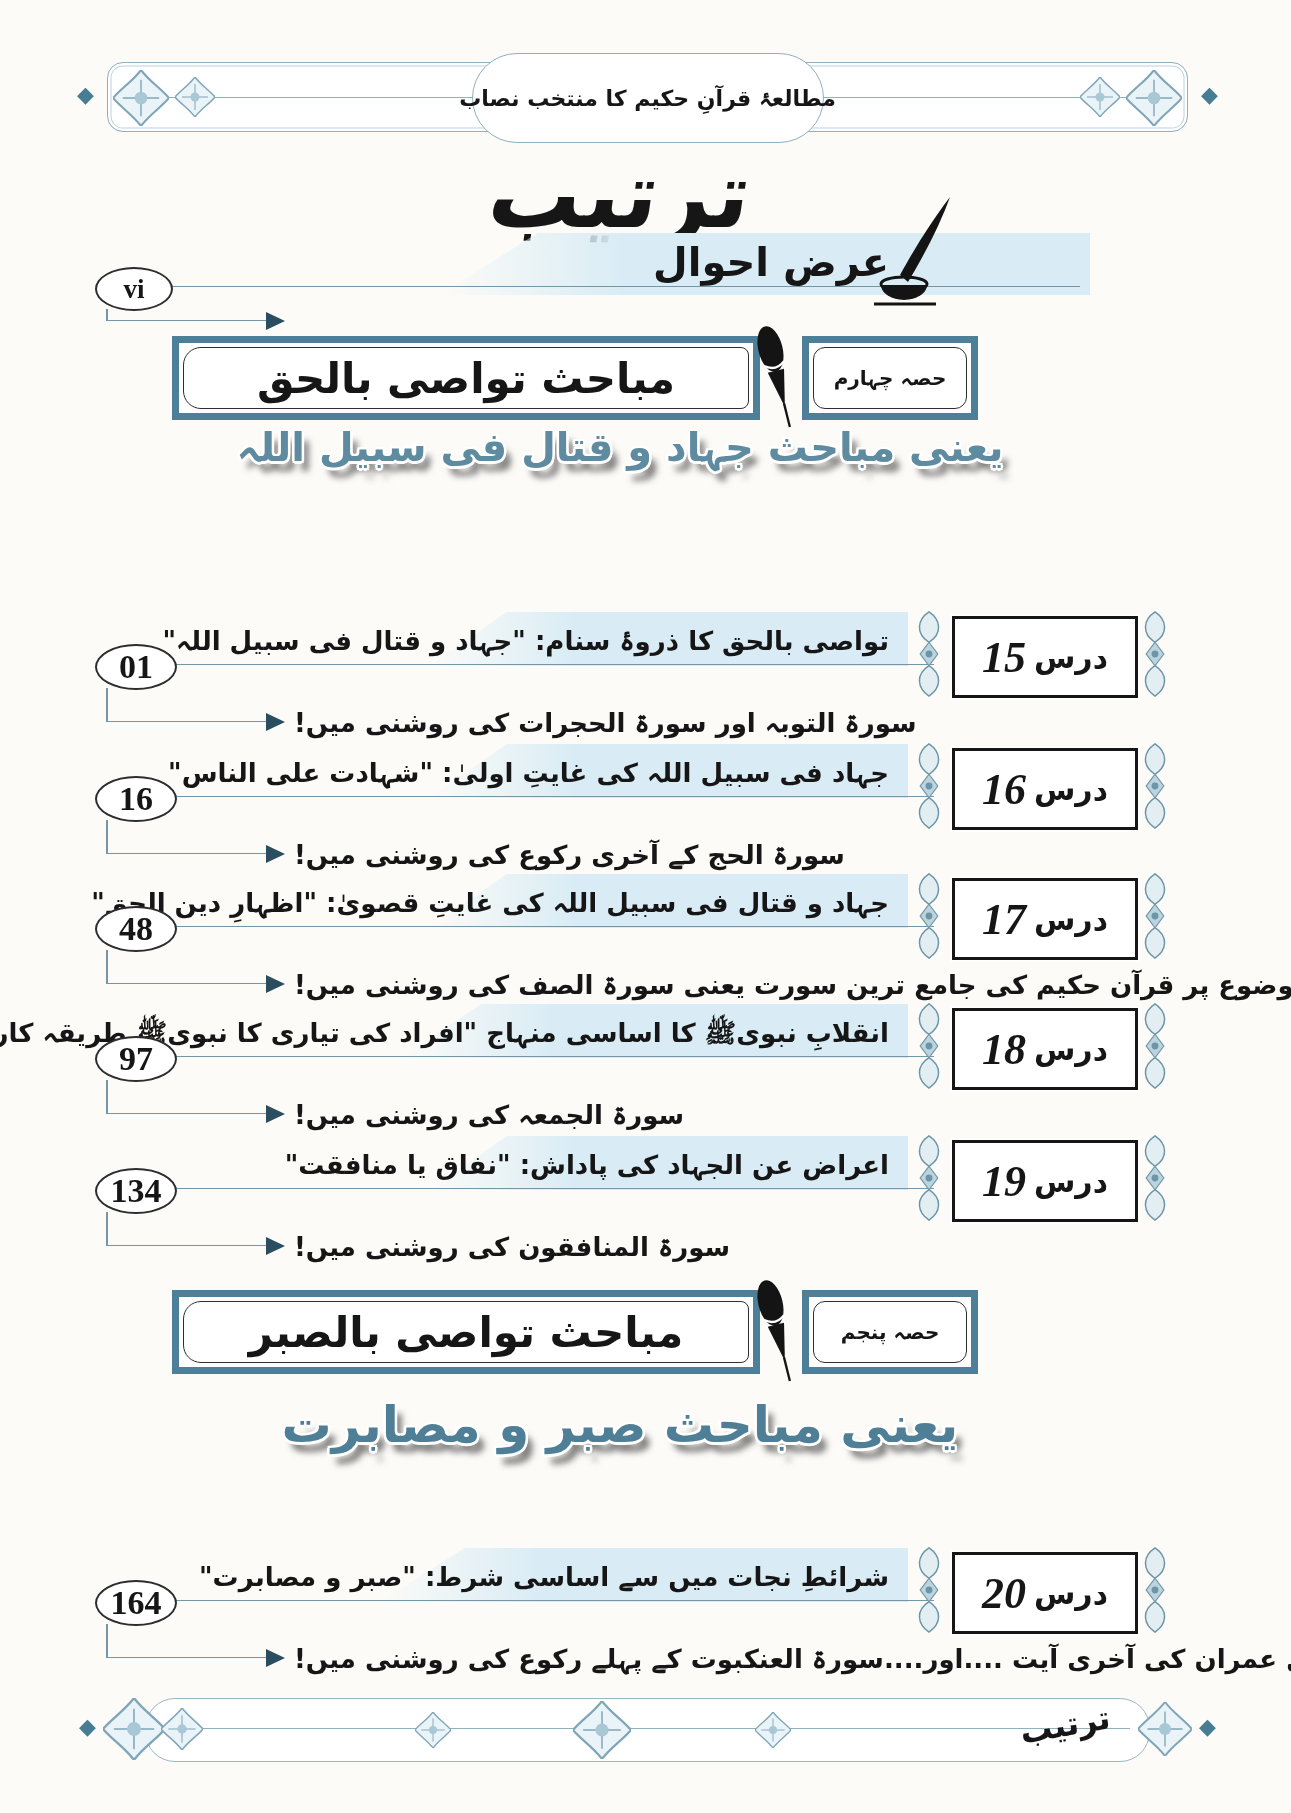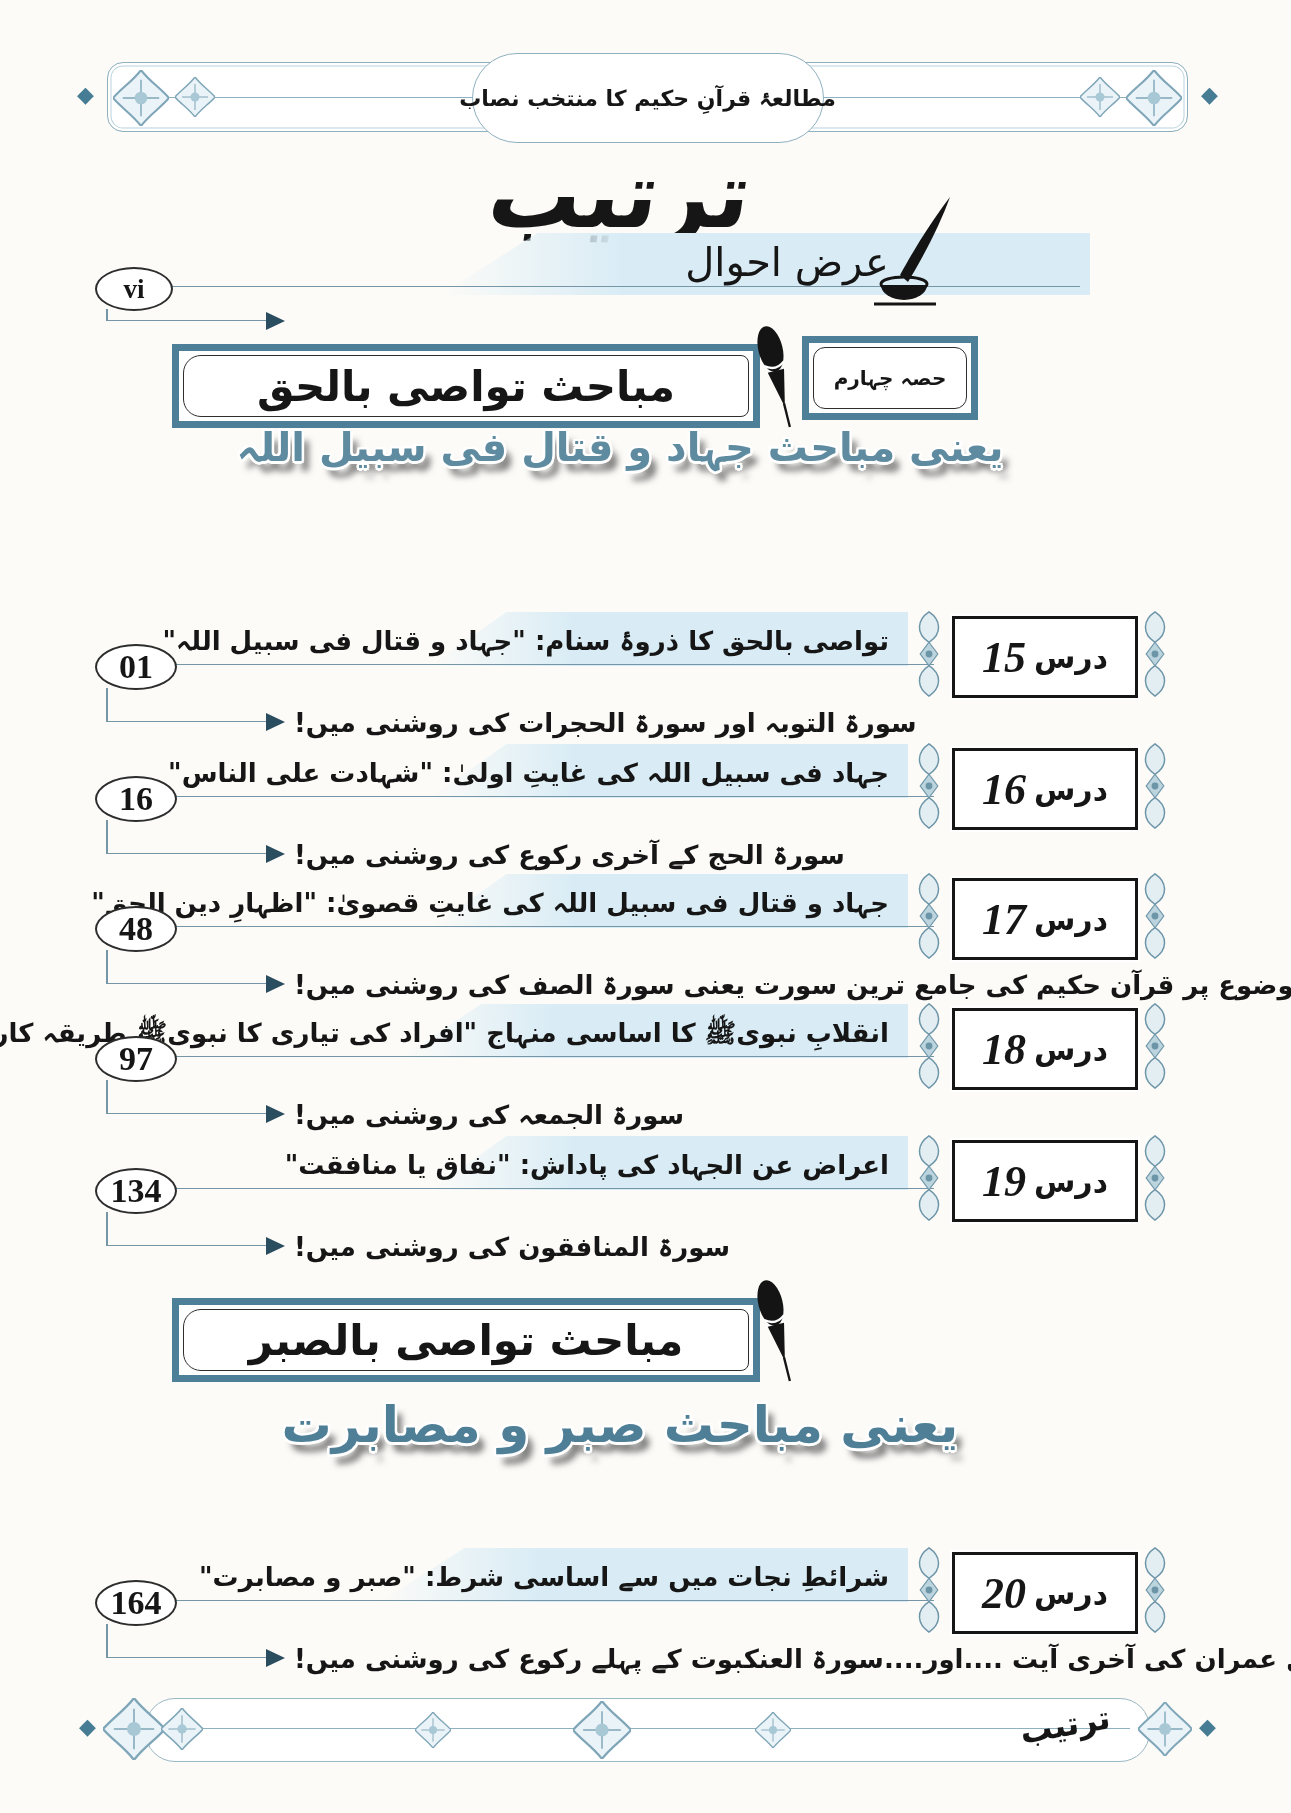--- a/index.html
+++ b/index.html
@@ -15,36 +15,36 @@
   .hb-title{font-size:22px;font-weight:800;white-space:nowrap;direction:rtl;}
   .diamond{color:#467c94;font-size:22px;line-height:22px;}
   .fleur-svg{position:absolute;z-index:2;}
 
   
   .page-title{left:0;top:142px;width:1240px;text-align:center;font-size:92px;font-weight:800;transform:skewX(-8deg);direction:rtl;}
 
   
   .front{left:0;top:225px;width:1291px;height:130px;}
   .fm-band{position:absolute;left:440px;top:8px;width:650px;height:62px;clip-path:polygon(15% 0,100% 0,100% 100%,0 100%);background:linear-gradient(to left,#d9ecf5 0%,#d9ecf5 72%,rgba(217,236,245,0) 100%);}
-  .fm-label{position:absolute;right:402px;top:14px;font-size:40px;font-weight:400;direction:rtl;z-index:2;white-space:nowrap;}
+  .fm-label{position:absolute;right:402px;top:14px;font-size:40px;font-weight:700;direction:rtl;z-index:2;white-space:nowrap;}
   .fm-quill{position:absolute;left:862px;top:-28px;width:100px;height:110px;z-index:3;}
   .oval{border:2.5px solid #2d2d2d;border-radius:50%;background:#fff;display:flex;align-items:center;justify-content:center;font-family:"Liberation Serif",serif;font-weight:700;z-index:2;}
   .fm-oval{position:absolute;left:95px;top:42px;width:74px;height:40px;font-size:27px;}
   .hline{border-top:1.6px solid #7596a6;height:0;}
   .vline{width:1.6px;background:#7596a6;}
   .fm-line{position:absolute;left:170px;top:61px;width:910px;}
   .fm-dropv{position:absolute;left:106px;top:84px;height:12px;}
   .fm-droph{position:absolute;left:106px;top:95px;width:162px;}
   .arrow-right{width:0;height:0;border-top:9px solid transparent;border-bottom:9px solid transparent;border-left:19px solid #2b4d60;}
   .fm-arrow{position:absolute;left:266px;top:87px;}
 
   
   .section-header{left:0;width:1291px;height:92px;}
   .sh-box{position:absolute;border:7px solid #4e7f99;background:#fff;}
-  .sh-main{left:172px;top:8px;width:574px;height:70px;}
+  .sh-main{left:172px;top:0;width:574px;height:70px;}
   .sh-part{left:802px;top:0;width:162px;height:70px;}
   .sh-inner{position:absolute;inset:4px;border:1.6px solid #2e2e2e;border-radius:18px 8px 8px 18px;}
   .sh-title{position:absolute;inset:0;display:flex;align-items:center;justify-content:center;font-size:42px;font-weight:800;direction:rtl;white-space:nowrap;}
   .sh-part-label{position:absolute;inset:0;display:flex;align-items:center;justify-content:center;font-size:20px;font-weight:800;direction:rtl;white-space:nowrap;}
   .sh-pen{position:absolute;left:740px;top:-12px;width:74px;height:112px;z-index:3;}
 
   
   .callig{left:0;width:1240px;text-align:center;font-weight:800;direction:rtl;color:#5f8ba0;
     text-shadow:-2px -2px 0 #fff,2px -2px 0 #fff,-2px 2px 0 #fff,2px 2px 0 #fff,0 -2.5px 0 #fff,0 2.5px 0 #fff,-2.5px 0 0 #fff,2.5px 0 0 #fff,7px 10px 6px rgba(95,95,95,.8);}
   .callig-1{top:424px;font-size:40px;}
@@ -270,20 +270,24 @@
   </div>
 
   <div class="abs section-header t1290">
     <div class="sh-box sh-main">
       <div class="sh-inner"></div>
       <div class="sh-title">مباحث تواصی بالصبر</div>
     </div>
     <svg class="sh-pen" viewBox="0 0 60 120">
         <use href="#pennib"></use>
       </svg>
+    <div class="sh-box sh-part">
+      <div class="sh-inner" style="border-radius:12px;"></div>
+      <div class="sh-part-label">حصہ پنجم</div>
+    </div>
   </div>
 
   <div class="abs callig callig-2">یعنی مباحث صبر و مصابرت</div>
 
   <div class="abs lesson t1544">
     <div class="l-band" style="left:380px;width:528px;"></div>
     <div class="l-title">شرائطِ نجات میں سے اساسی شرط: "صبر و مصابرت"</div>
     <svg class="l-flourish fl-l" viewBox="0 0 40 90">
         <use href="#bfl"></use>
       </svg>

